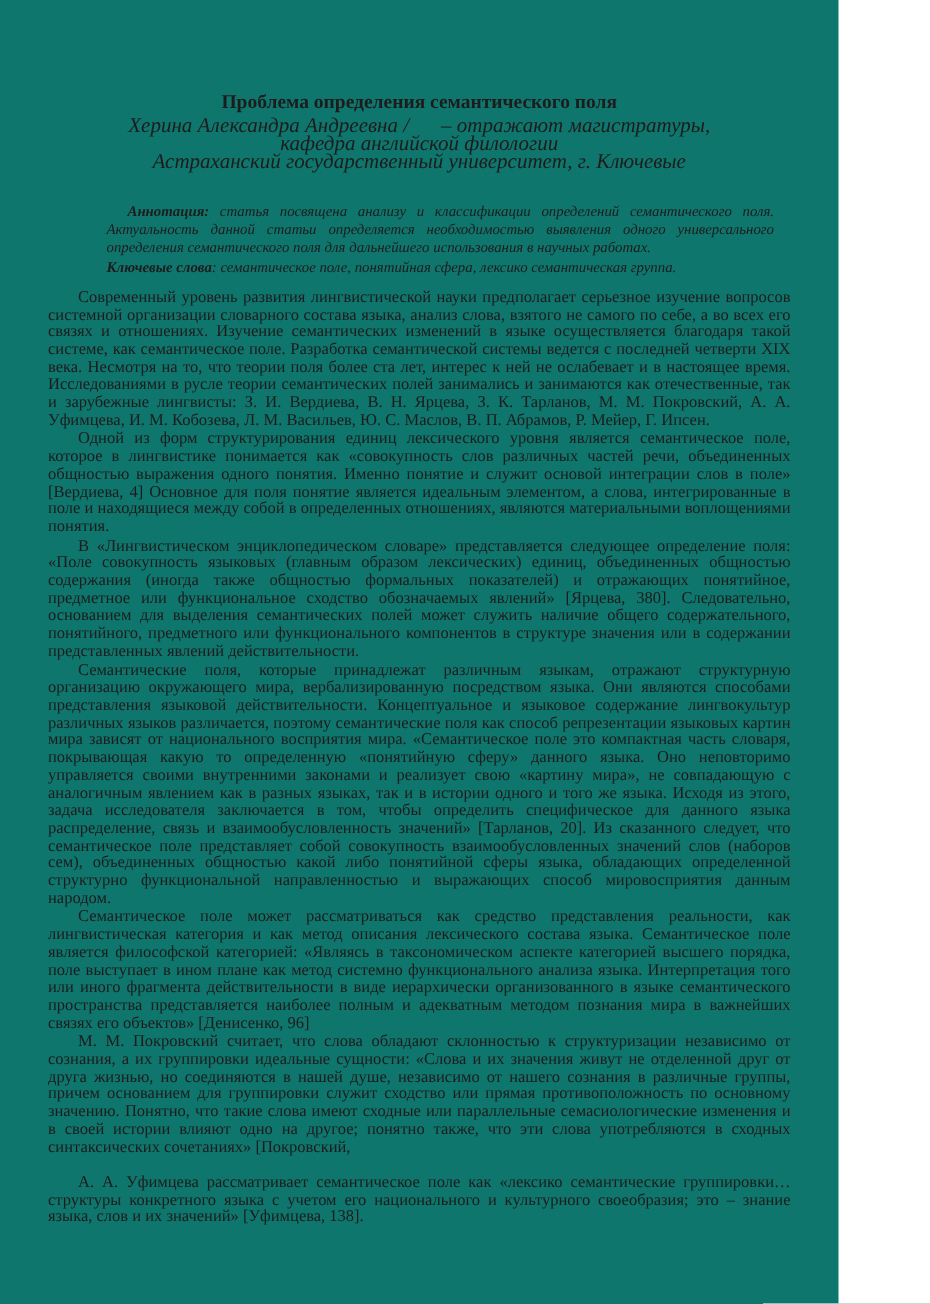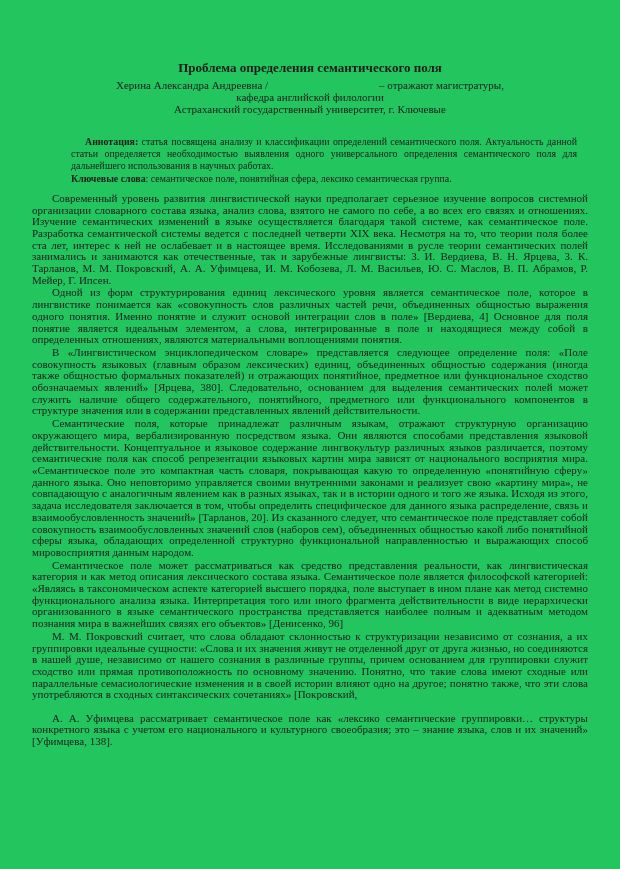--- a/index.html
+++ b/index.html
@@ -2,53 +2,55 @@
 <html lang="ru"><head>
 <meta charset="utf-8">
 <style>
   html, body {
     margin: 0;
     padding: 0;
     background: #ffffff;
   }
   .page {
     position: relative;
-    width: 620px;
+    width: 559px;
     height: 869px;
-    background: #22c55e;
+    background: #0f766e;
     overflow: hidden;
     font-family: "Liberation Serif", "DejaVu Serif", serif;
     color: #1c1c1c;
   }
   .content {
     padding: 60px 31px 0 31px;
   }
   .doc-title, .author-heading {
     margin: 0;
     text-align: center;
     font-size: 13px;
     font-weight: bold;
     line-height: 16px;
   }
   .author-block {
     margin-top: 3px;
-    font-size: 11px;
+    font-style: italic;
+    font-size: 14px;
     line-height: 12px;
   }
   .author-line1 {
     width: 388px;
     margin: 0 auto;
     display: flex;
     justify-content: space-between;
   }
   .author-center {
     text-align: center;
   }
   .abstract-block {
     margin: 21px 12px 0 40px;
+    font-style: italic;
     font-size: 9.9px;
     line-height: 12.2px;
     text-align: justify;
   }
   .abstract-par {
     margin: 0;
     text-indent: 14px;
   }
   .keywords-par {
     margin: 0;

